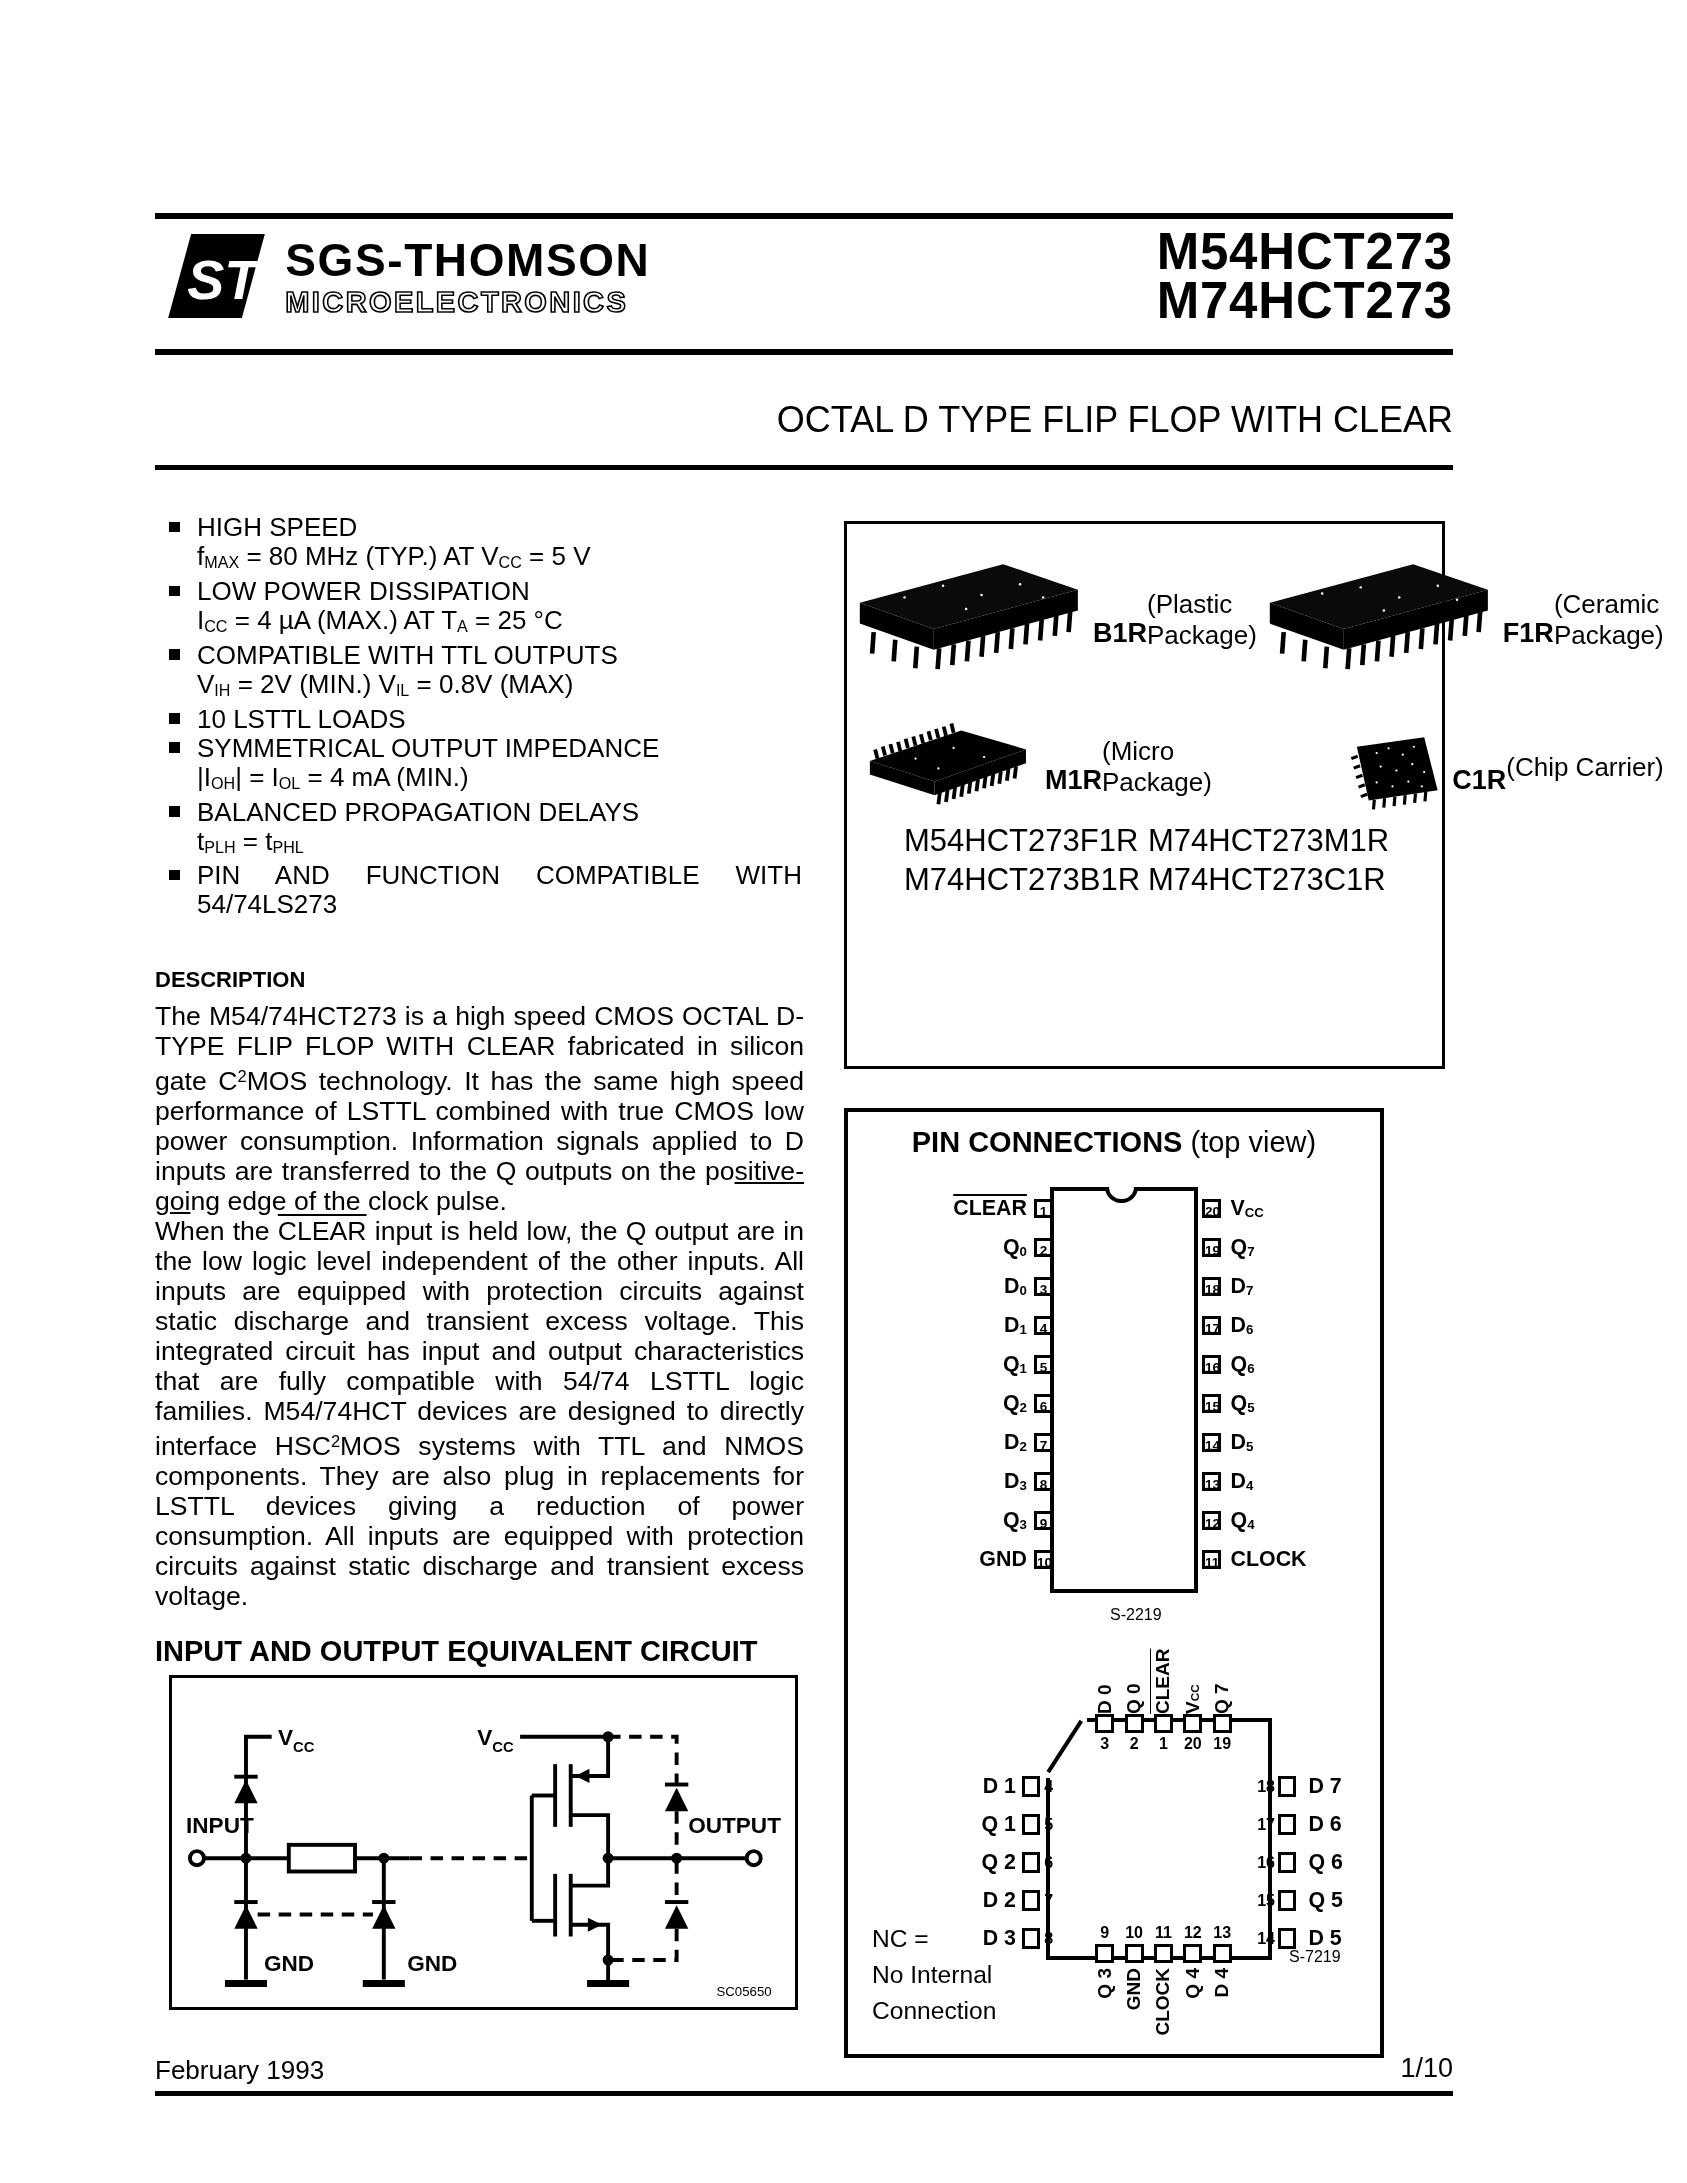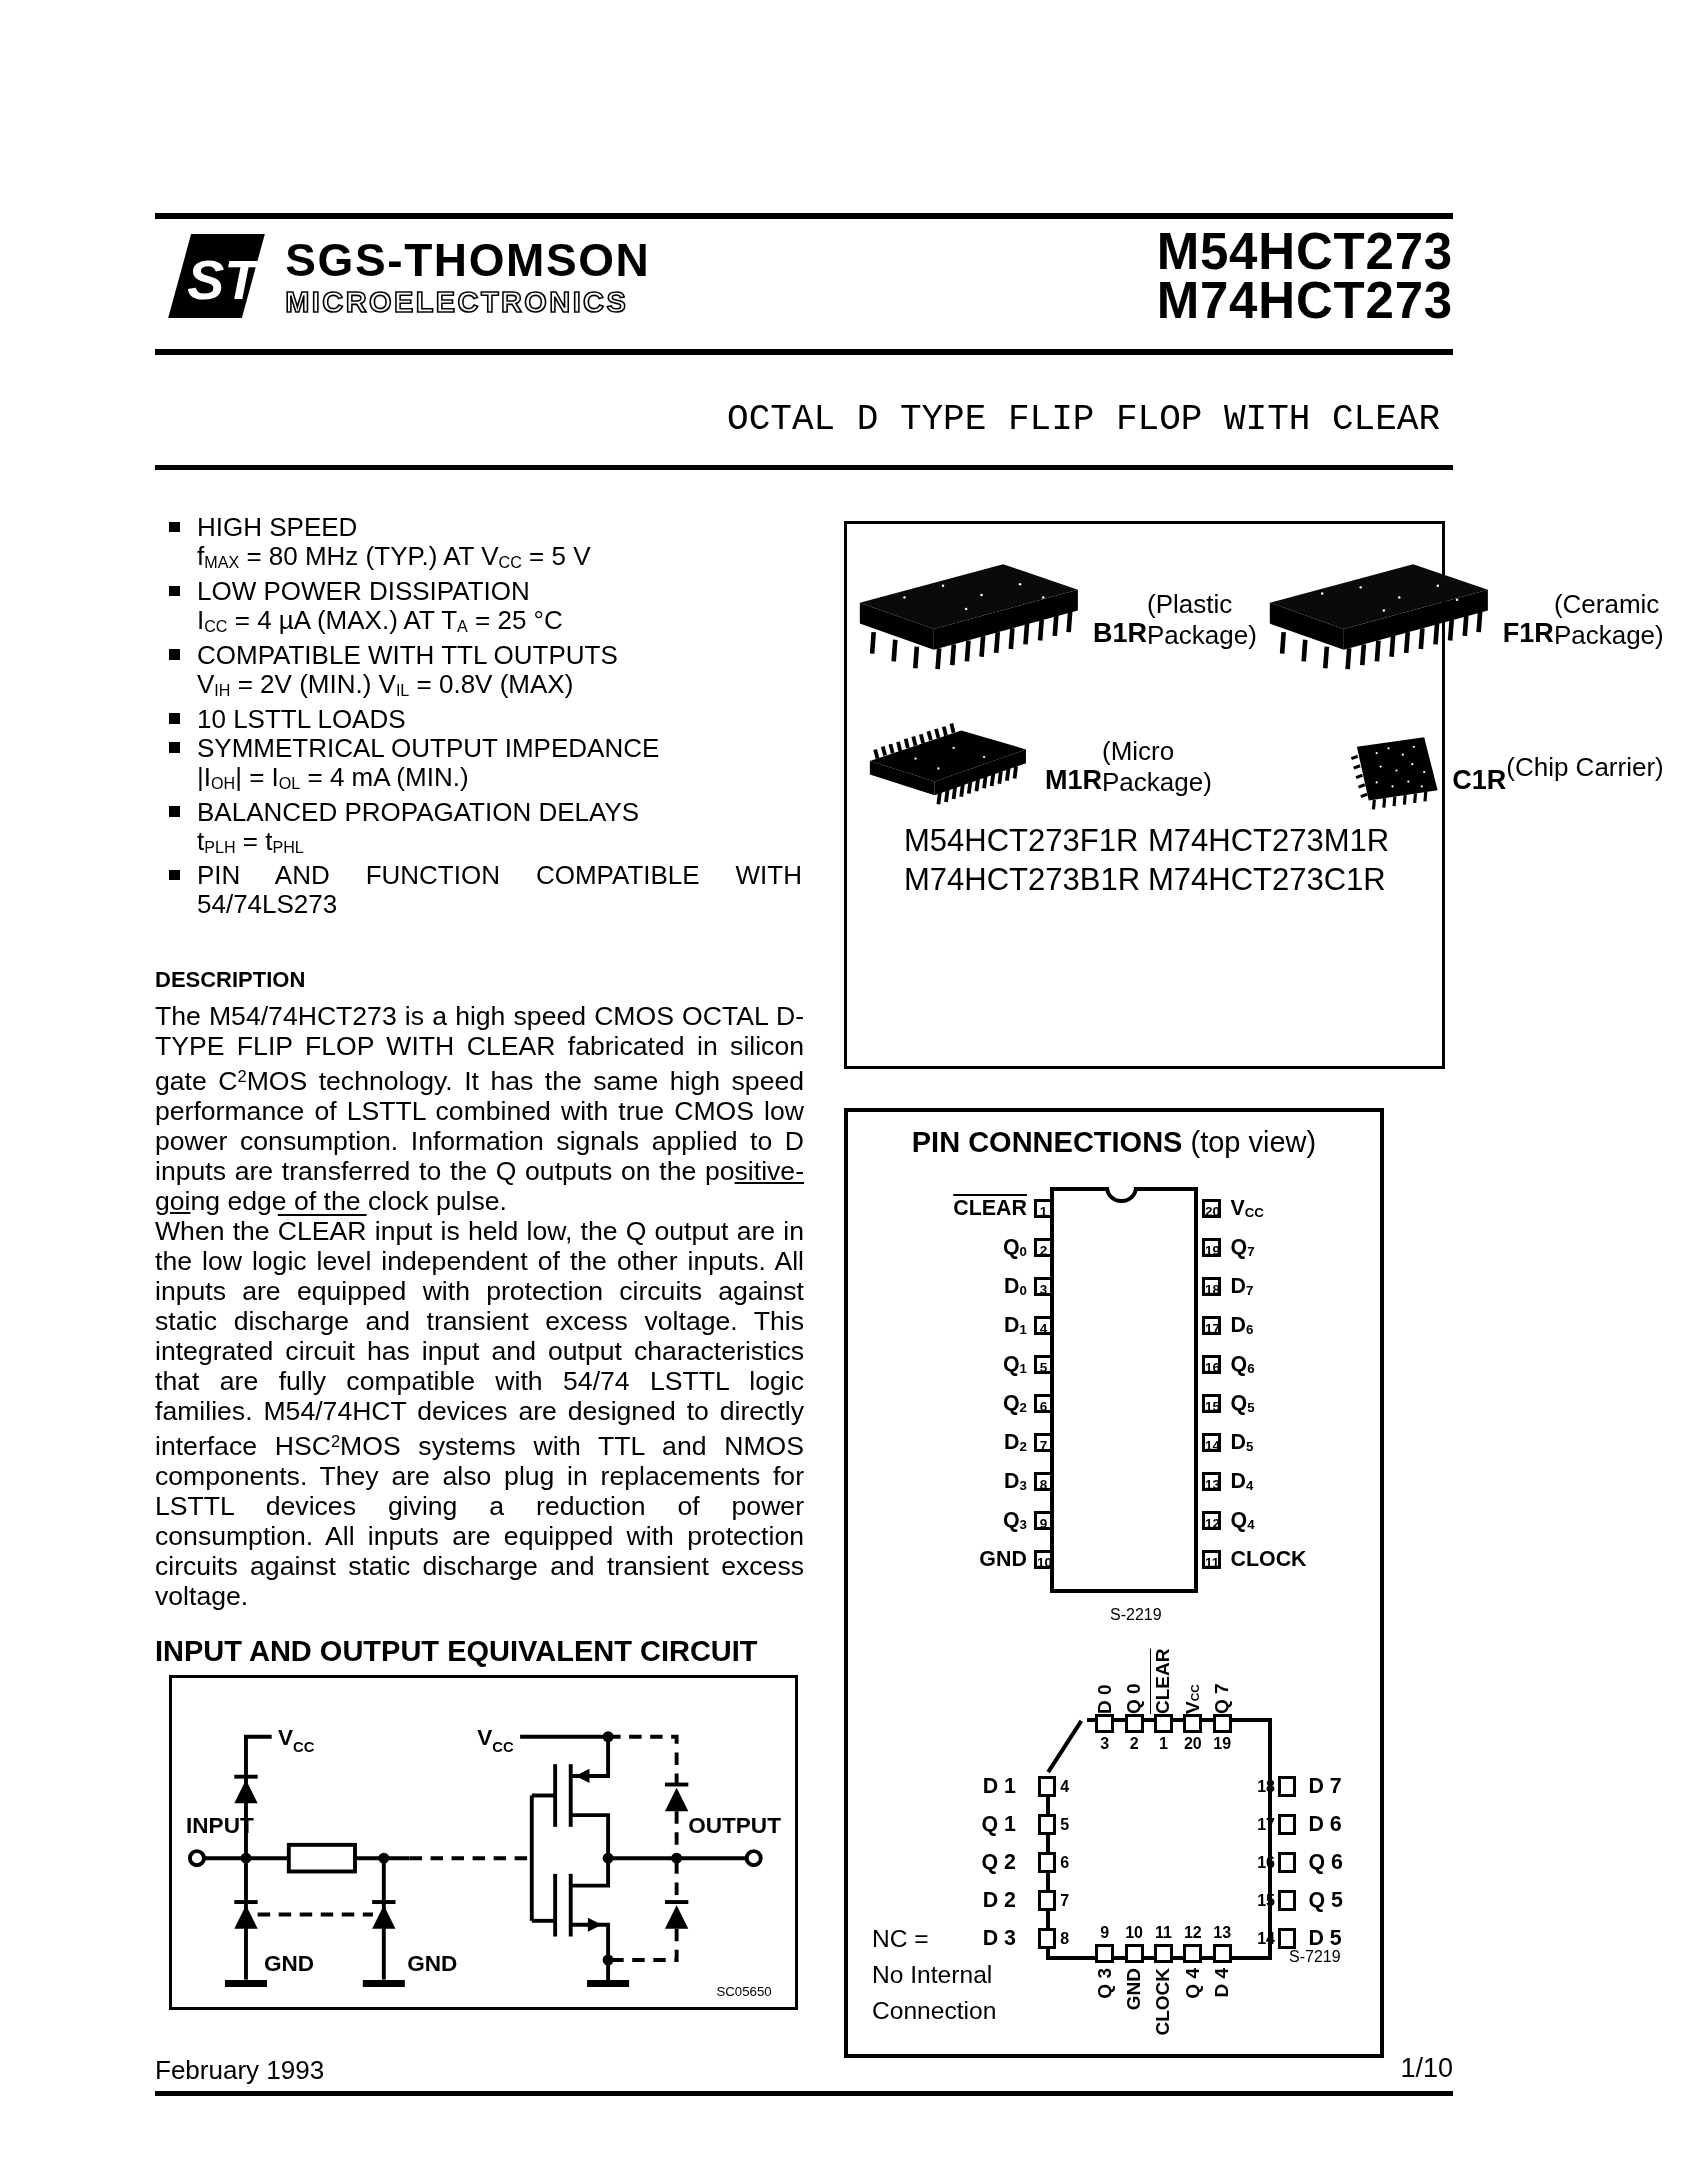--- a/index.html
+++ b/index.html
@@ -16,22 +16,22 @@
   .header { position:absolute; left:155px; top:229px; width:1298px; height:119px; }
   .logo-row { position:absolute; left:12.7px; top:4.8px; display:flex; align-items:flex-start; }
   .logo-mark { width:97px; height:84px; }
   .brand-block { margin-left:20.6px; padding-top:3.2px; }
   .brand { font-size:46px; font-weight:700; letter-spacing:1.6px; line-height:46px; }
   .brand-sub { margin-top:3.2px; font-size:29px; font-weight:700; letter-spacing:2.4px;
                color:#fff; -webkit-text-stroke:1.6px #000; line-height:32px; }
   .parts { position:absolute; right:0; top:-1.6px; text-align:right; }
   .part { font-size:51px; font-weight:700; line-height:49px; letter-spacing:0.8px; }
 
-  .doc-title { position:absolute; left:142px; top:399px; width:1298px; text-align:right;
-               font-size:36px; font-weight:400; letter-spacing:0;font-family:Liberation Mono, monospace; }
+  .doc-title { position:absolute; left:155px; top:399px; width:1298px; text-align:right;
+               font-size:36px; font-weight:400; letter-spacing:0; }
 
   
   .features { position:absolute; left:155px; top:513px; width:647px; }
   .feature { position:relative; padding-left:42px; }
   .f-bullet { position:absolute; left:14.3px; top:8.7px; width:10.3px; height:10.3px; background:#000; }
   .f-line { font-size:26px; line-height:29px; }
   .feature:last-child .f-title { text-align:justify; text-align-last:justify; }
   sub { font-size:0.62em; vertical-align:-0.18em; }
   sup { font-size:0.62em; vertical-align:0.5em; }
   .ov { text-decoration:overline; }
@@ -104,21 +104,21 @@
   .pl-top .pnum { margin-top:2.4px; }
   .pl-bottom .pnum { margin-bottom:2.4px; }
   .vlabel { writing-mode:vertical-rl; transform:rotate(180deg); font-size:19px; font-weight:700;
             height:87px; white-space:nowrap; }
   .vlabel-b { height:auto; margin-top:5.6px; }
   .pl-left, .pl-right { position:absolute; display:flex; flex-direction:column; gap:11px; }
   .pl-left { left:51px; top:170px; }
   .pl-right { left:403px; top:170px; }
   .pl-row { height:27px; display:flex; align-items:center; }
   .hlabel { font-size:21.4px; font-weight:700; white-space:nowrap; }
-  .pl-left .hlabel { width:117px; text-align:right; margin-right:22px; }
+  .pl-left .hlabel { width:117px; text-align:right; margin-right:6px; }
   .pl-right .hlabel { margin-left:12.7px; }
   .pnum-side { margin-left:4.8px; }
   .pnum-side.r { width:24px; text-align:right; margin:0 3.2px 0 0; }
   .plcc-code { position:absolute; left:441px; top:345px; font-size:16px; }
   .nc-note { position:absolute; left:24px; top:318px; font-size:24.6px; line-height:36px; }
 
   
   .footer-date { position:absolute; left:155px; top:2055px; font-size:26px; }
   .footer-page { position:absolute; left:155px; top:2053px; width:1298px; text-align:right; font-size:27px; }
 </style>

